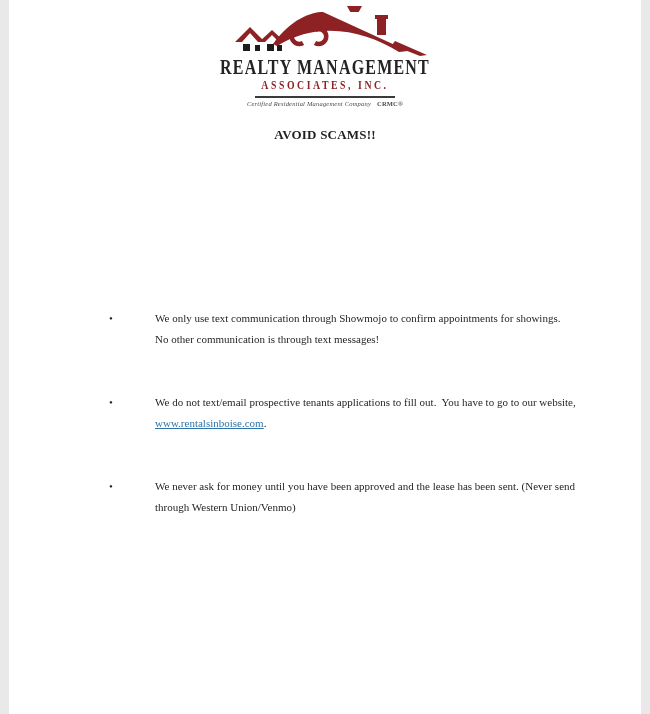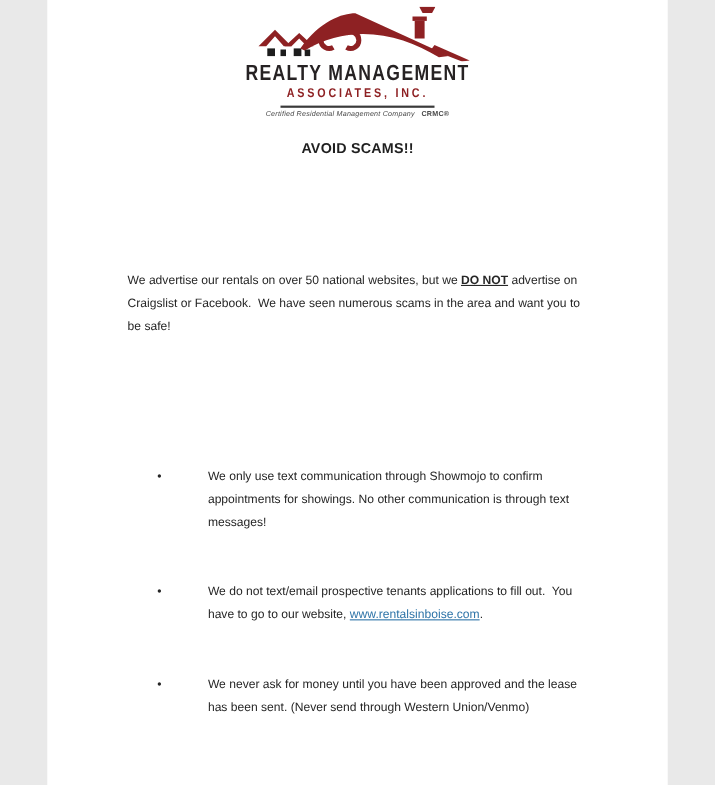--- a/index.html
+++ b/index.html
@@ -1,21 +1,21 @@
 <!DOCTYPE html>
 <html><head>
 <meta charset="utf-8">
 <style>
   html,body{margin:0;padding:0;background:#e9e9e9;}
   .page{
     position:relative;
-    width:564px;height:714px;
+    width:632px;height:714px;
     margin:0 auto;
     background:#ffffff;
-    font-family:Liberation Sans, sans-serif;
+    font-family:Liberation Serif, serif;
     color:#262626;
     overflow:hidden;
   }
   
   .logo{position:relative;text-align:center;padding-top:0;}
   .top-mark{
     position:absolute;left:338px;top:0;width:15px;height:6px;
     background:#8e2123;
     clip-path:polygon(0 0,100% 0,78% 100%,22% 100%);
   }
@@ -94,21 +94,20 @@
     <div class="tag-divider"></div>
     <div class="tagline">
       <span>Certified Residential Management Company</span><span class="crmc">CRMC®</span>
     </div>
   </header>
 
   <h1 class="headline">AVOID SCAMS!!</h1>
 
   <main class="content">
 
-    <p class="para"><span class="plain">We advertise our rentals on over 50 national websites, but we </span><span class="boldu">DO NOT</span><span class="plain"> advertise on Craigslist or Facebook.  We have seen numerous scams in the area and want you to be safe!</span></p>
 
     <ul class="blist">
       <li class="li">
         <span class="dot">•</span>
         <div class="li-text"><span class="plain">We only use text communication through Showmojo to confirm appointments for showings. No other communication is through text messages!</span></div>
       </li>
       <li class="li">
         <span class="dot">•</span>
         <div class="li-text"><span class="plain">We do not text/email prospective tenants applications to fill out.  You have to go to our website, </span><a class="link" href="#">www.rentalsinboise.com</a><span class="plain">.</span></div>
       </li>

